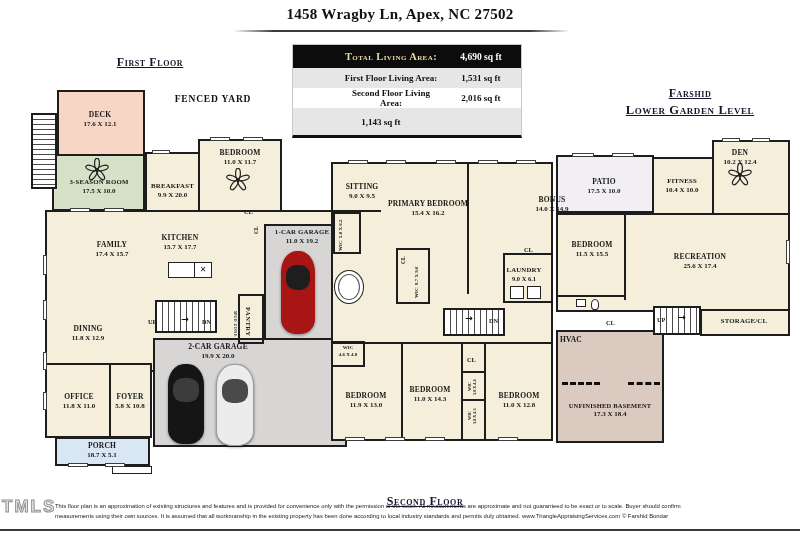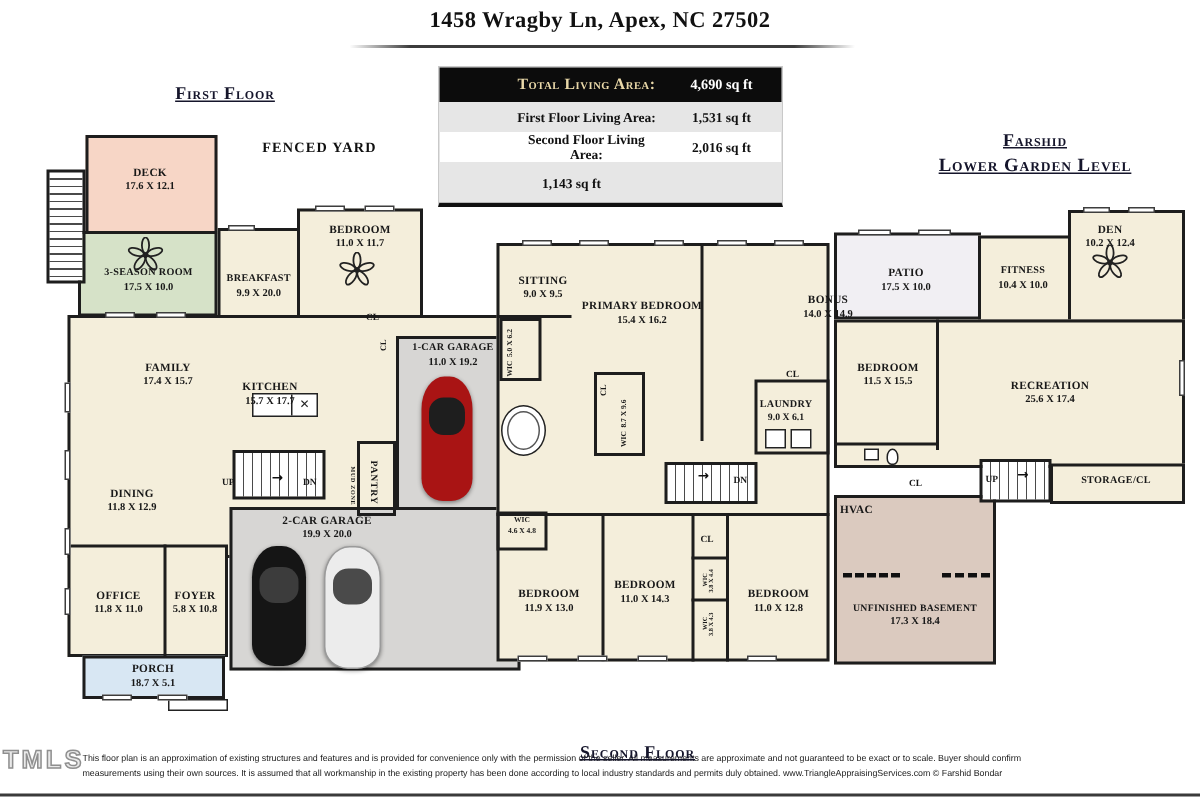--- a/index.html
+++ b/index.html
@@ -128,21 +128,21 @@
       <div class="d">9.9 X 20.0</div>
   </div>
   <div class="abs lbl" style="left:200px;top:148px;width:80px;">
     <div class="n">BEDROOM</div>
       <div class="d">11.0 X 11.7</div>
   </div>
   <div class="abs lbl" style="left:72px;top:240px;width:80px;">
     <div class="n">FAMILY</div>
       <div class="d">17.4 X 15.7</div>
   </div>
-  <div class="abs lbl" style="left:140px;top:253px;width:80px;">
+  <div class="abs lbl" style="left:140px;top:233px;width:80px;">
     <div class="n">KITCHEN</div>
       <div class="d">15.7 X 17.7</div>
   </div>
   <div class="abs lbl" style="left:48px;top:324px;width:80px;">
     <div class="n">DINING</div>
       <div class="d">11.8 X 12.9</div>
   </div>
   <div class="abs lbl" style="left:266px;top:228px;width:72px;">
     <div class="n" style="font-size:6.8px;">1-CAR GARAGE</div>
       <div class="d">11.0 X 19.2</div>

